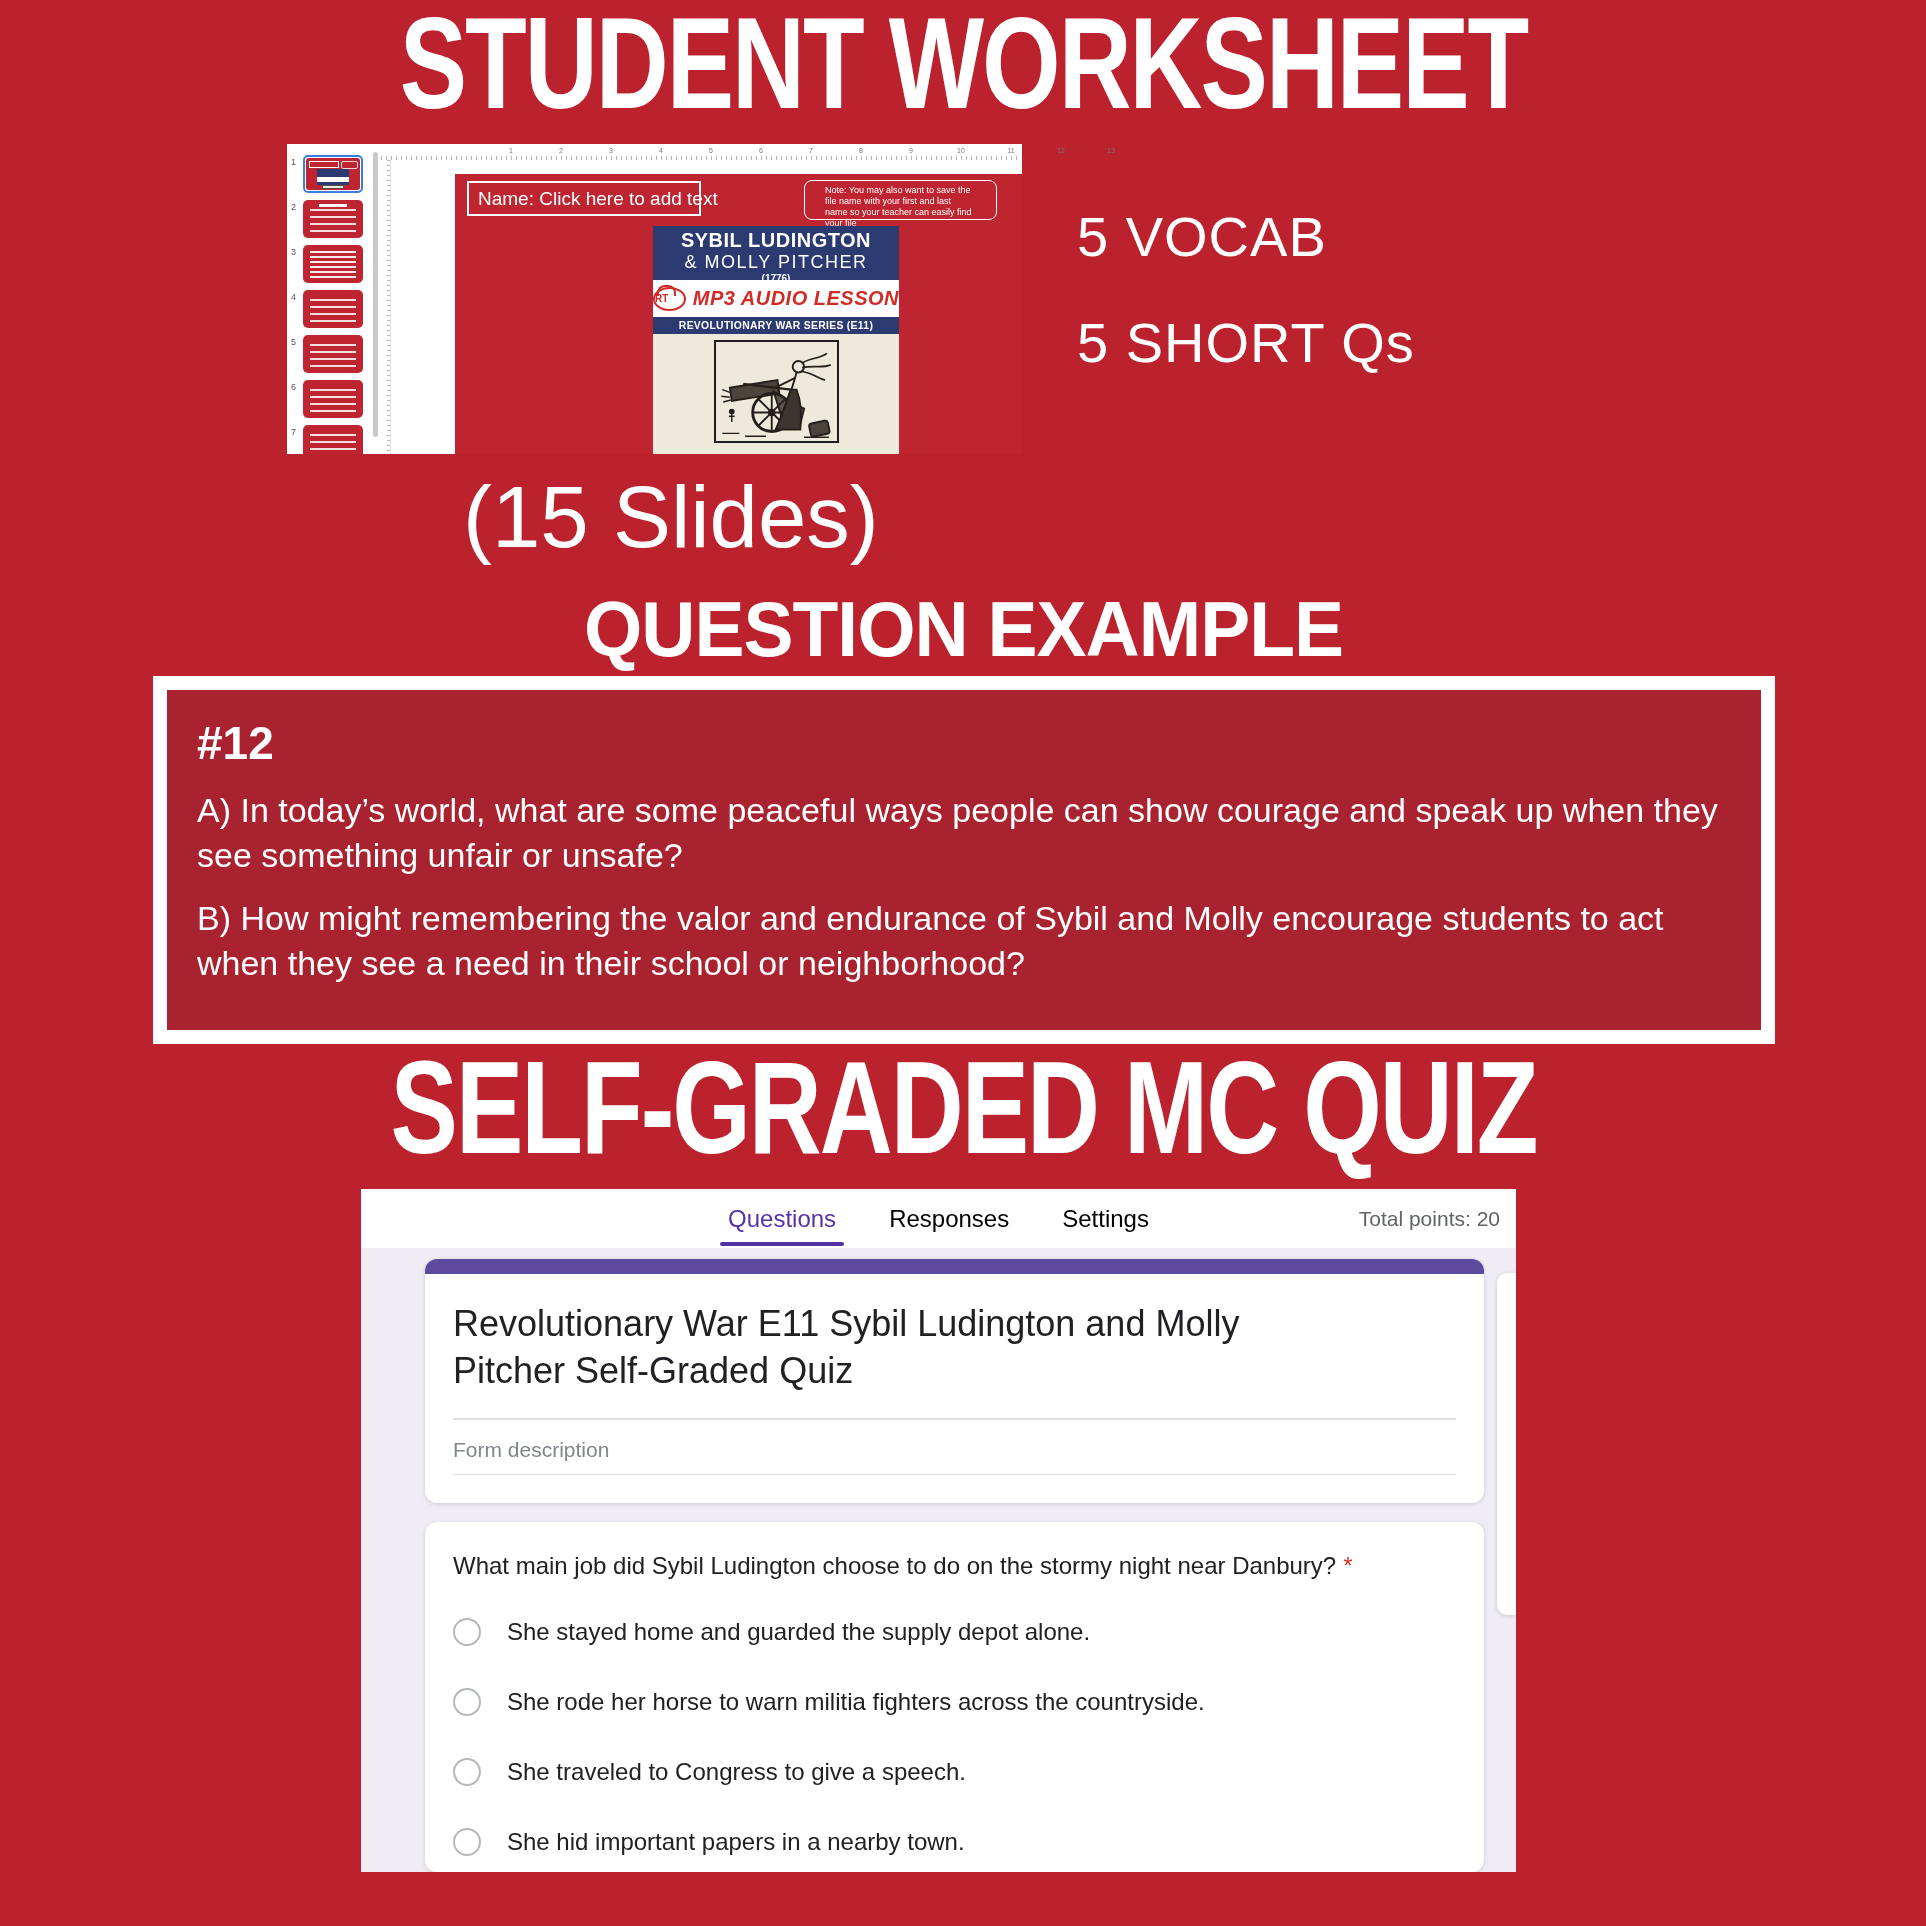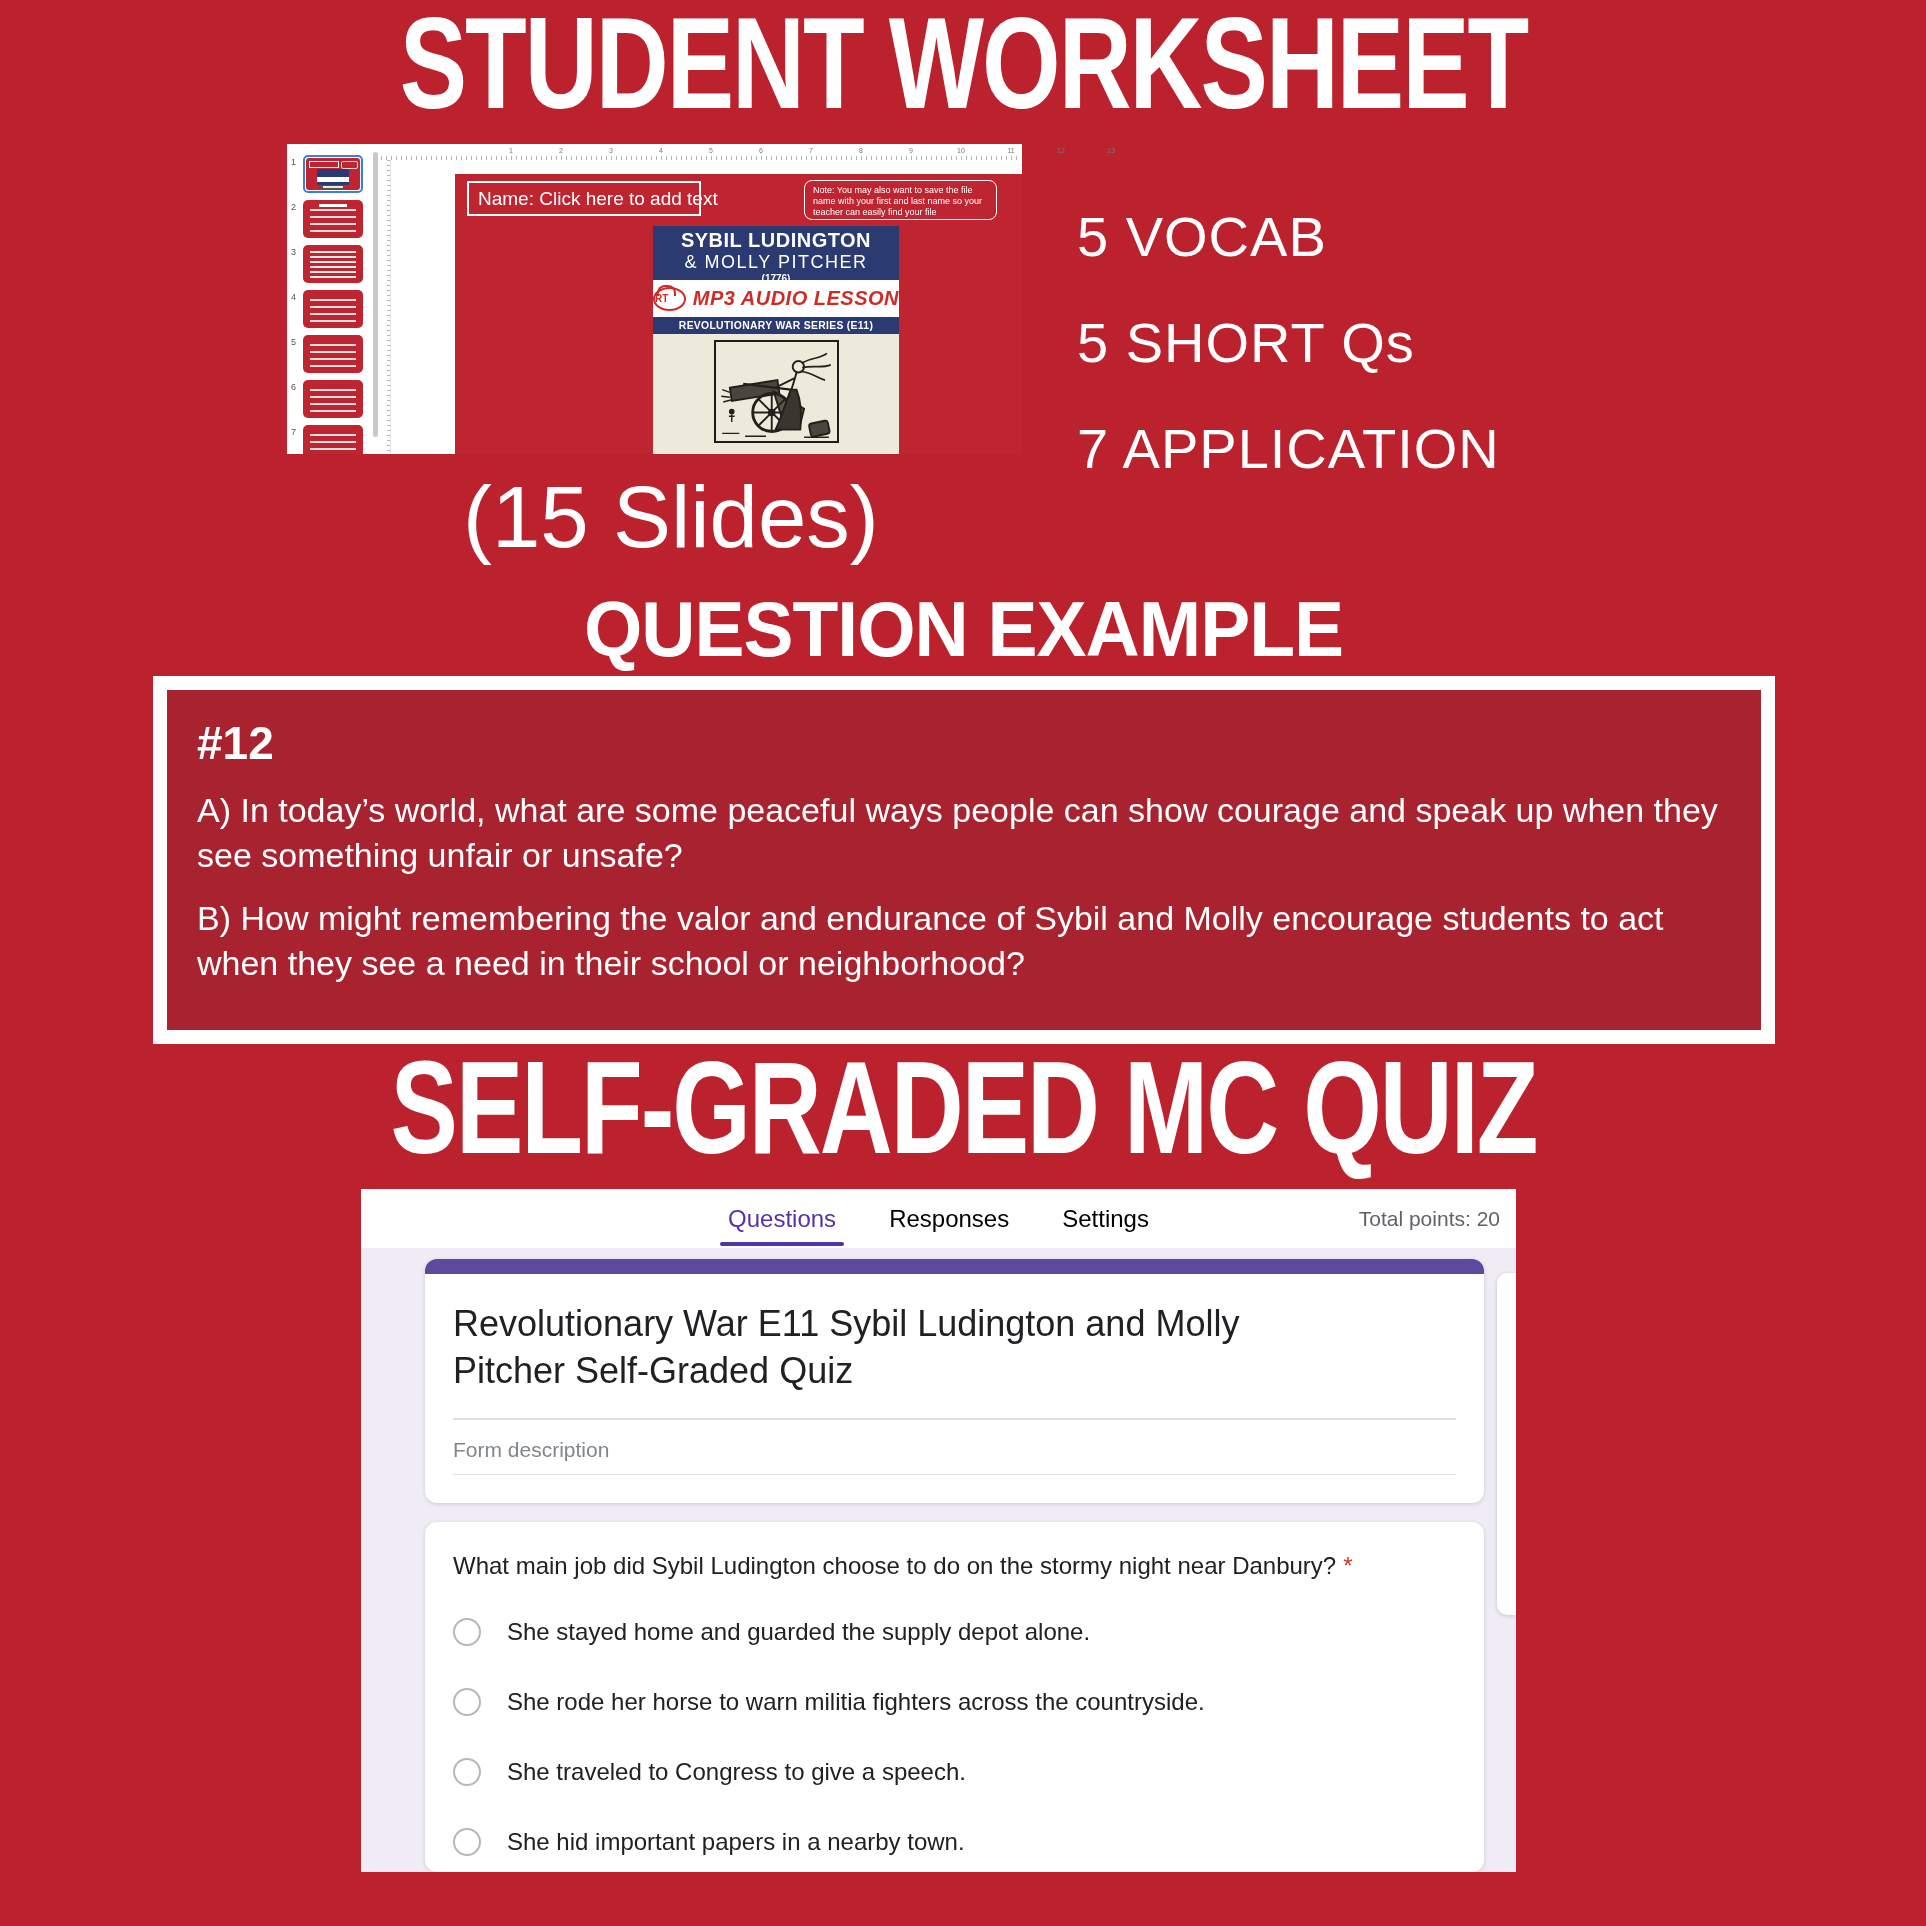--- a/index.html
+++ b/index.html
@@ -48,21 +48,21 @@
   .ruler-h span{display:block;width:50px;flex:none;text-align:center;font-size:7px;color:#777;}
   .ruler-h span:first-child{margin-left:105px;}
   .canvas{position:absolute;left:94px;top:16px;right:0;bottom:0;background:#fff;overflow:hidden;}
   .ruler-v{position:absolute;left:0;top:0;bottom:0;width:9px;border-right:1px solid #e3e3e3;
         background:repeating-linear-gradient(to bottom,#b5b5b5 0 1px,transparent 1px 5px);
         background-size:3px 100%;background-position:right;background-repeat:no-repeat;}
   .slide{position:absolute;left:74px;top:14px;right:0;bottom:0;background:#bf2531;overflow:hidden;}
   .name-box{position:absolute;left:12px;top:7px;width:234px;height:35px;border:2px solid #fff;
         box-sizing:border-box;color:#fff;font-size:19px;line-height:31px;padding-left:9px;white-space:nowrap;}
   .note-box{position:absolute;left:349px;top:6px;width:193px;height:40px;border:1px solid #fff;
-        border-radius:8px;box-sizing:border-box;color:#fff;font-size:9px;line-height:11px;padding:4px 8px;}
+        border-radius:8px;box-sizing:border-box;color:#fff;font-size:9px;line-height:11px;padding:4px 20px;}
   .title-card{position:absolute;left:198px;top:52px;width:246px;bottom:0;display:flex;flex-direction:column;}
   .band-navy{background:#2b3a70;color:#fff;text-align:center;height:54px;padding-top:3px;box-sizing:border-box;}
   .card-t1{font-size:20px;font-weight:800;letter-spacing:0.5px;}
   .card-t2{font-size:18px;font-weight:400;letter-spacing:1.5px;}
   .card-year{font-size:10px;font-weight:700;}
   .band-white{background:#fff;height:37px;display:flex;align-items:center;justify-content:center;gap:7px;}
   .rt-logo{position:relative;width:36px;height:24px;border:2px solid #cf2b27;border-radius:50%;
         box-sizing:border-box;color:#cf2b27;font-size:10px;font-weight:800;display:flex;
         align-items:center;justify-content:flex-start;}
   .rt-logo::before{content:"";position:absolute;left:2px;top:-4px;width:15px;height:9px;
@@ -213,21 +213,20 @@
             </div>
           </div>
         </div>
       </div>
     </div>
   </div>
 
   <div class="features">
     <div>5 VOCAB</div>
     <div>5 SHORT Qs</div>
-    <div>7 APPLICATION</div>
   </div>
 
   <div class="slides-caption">(15 Slides)</div>
 
   <h2 class="q-heading"><span>QUESTION EXAMPLE</span></h2>
 
   <div class="q-box">
     <div class="q-inner">
       <div class="q-num">#12</div>
       <p class="q-text">A) In today’s world, what are some peaceful ways people can show courage and speak up when they see something unfair or unsafe?</p>

